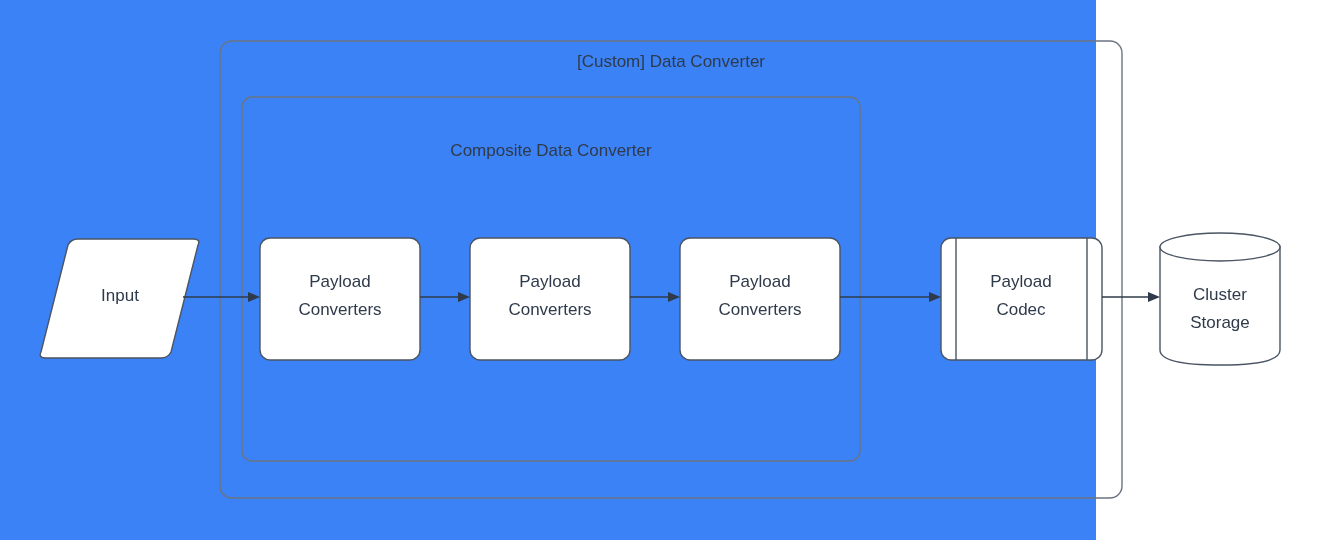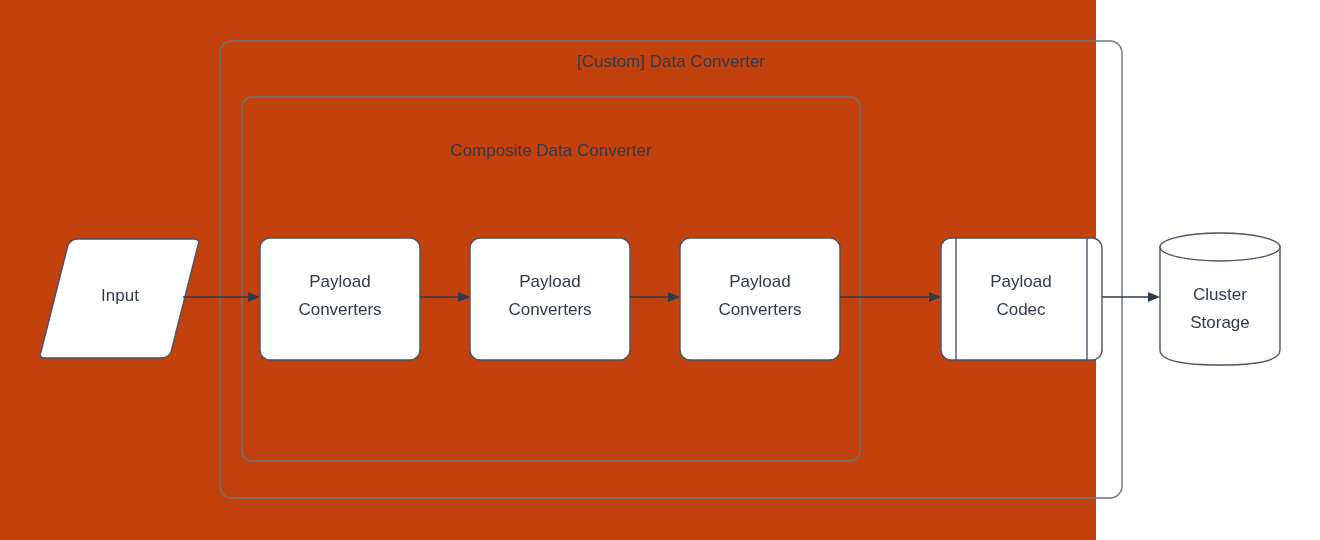--- a/index.html
+++ b/index.html
@@ -10,21 +10,21 @@
   body {
     width: 1320px;
     height: 540px;
     font-family: "Liberation Sans", sans-serif;
     overflow: hidden;
   }
   #diagram-root {
     position: relative;
     width: 1096px;
     height: 540px;
-    background: #c2410c;
+    background: #3b82f6;
   }
   #diagram-svg {
     position: absolute;
     left: 0;
     top: 0;
     width: 1320px;
     height: 540px;
   }
   .shape-stroke {
     fill: #ffffff;

